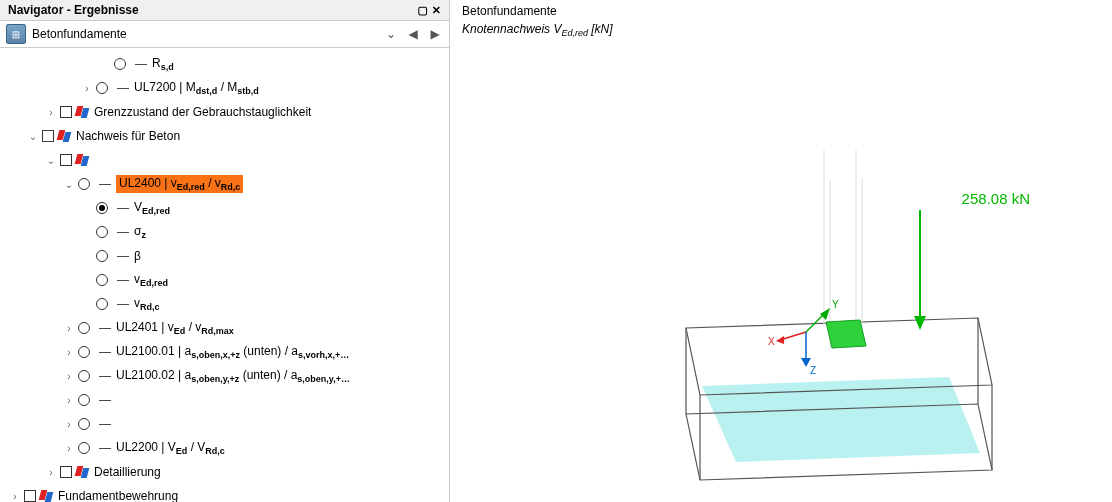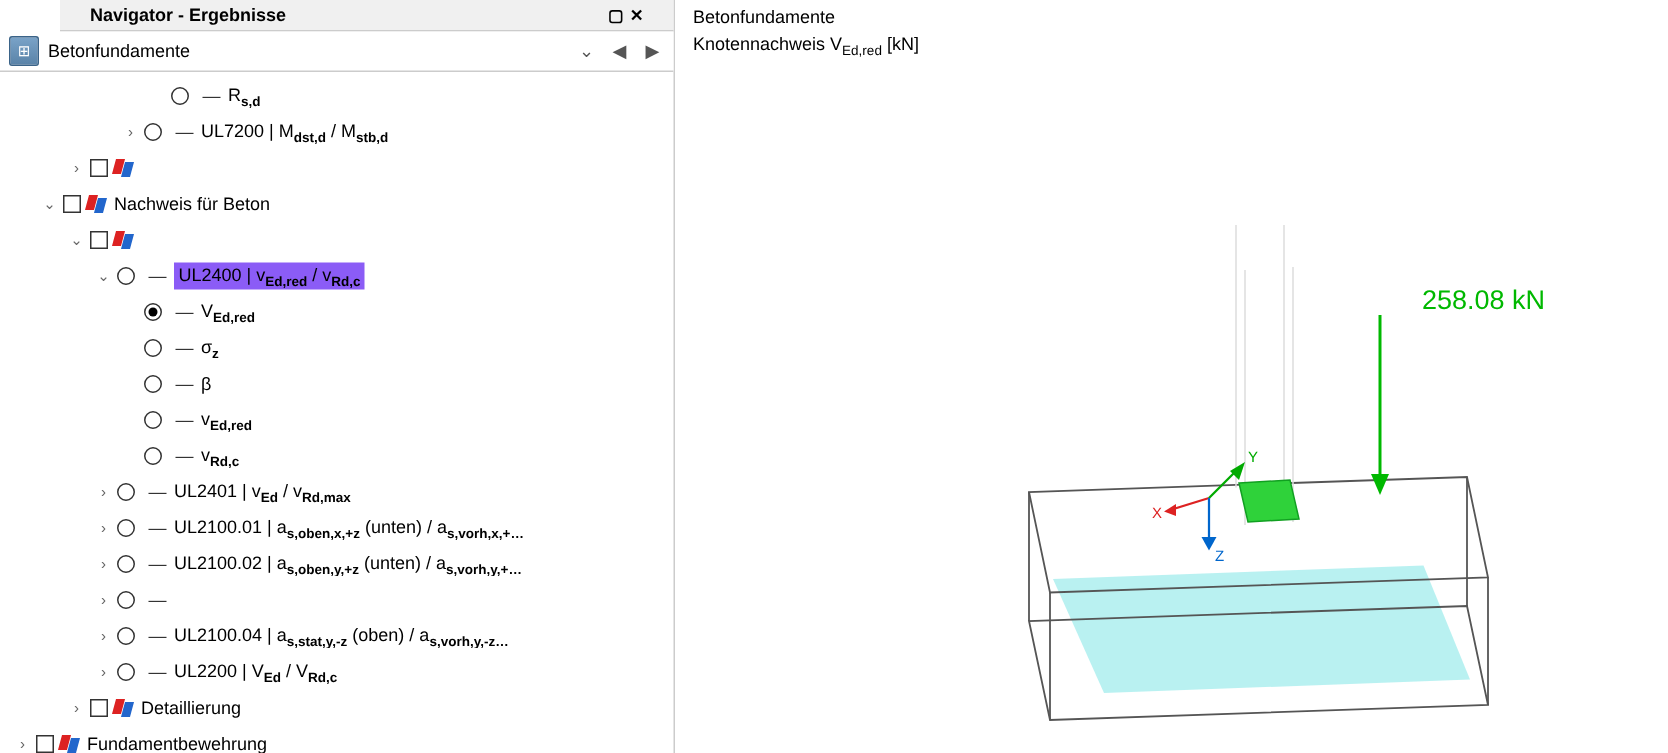--- a/index.html
+++ b/index.html
@@ -1,18 +1,18 @@
 <!DOCTYPE html>
 <html><head>
 <meta charset="utf-8">
 <style>
   * { box-sizing: border-box; margin: 0; padding: 0; }
   body { font-family: "Segoe UI", Tahoma, sans-serif; font-size: 12px; color: #000; background: #fff; width: 1112px; height: 502px; overflow: hidden; display: flex; }
   .navigator { width: 450px; height: 502px; border-right: 1px solid #ccc; display: flex; flex-direction: column; background: #fff; position: relative; }
-  .nav-header { background: #f0f0f0; border-bottom: 1px solid #ccc; padding: 3px 20px; display: flex; align-items: center; justify-content: space-between; font-weight: bold; margin-left: 40px; }
+  .nav-header { background: #f0f0f0; border-bottom: 1px solid #ccc; padding: 3px 8px; display: flex; align-items: center; justify-content: space-between; font-weight: bold; }
   .nav-header-controls { display: flex; gap: 4px; }
   .nav-header-controls span { cursor: pointer; font-size: 11px; }
   .nav-toolbar { background: #fff; border-bottom: 1px solid #ccc; padding: 3px 6px; display: flex; align-items: center; gap: 6px; }
   .nav-toolbar .icon-box { width: 20px; height: 20px; background: linear-gradient(#7aa3c8,#5a83a8); border: 1px solid #3a6388; border-radius: 2px; display: flex; align-items: center; justify-content: center; color: #fff; font-size: 10px; }
   .nav-toolbar .title { flex: 1; }
   .nav-toolbar .tb-btn { width: 16px; height: 16px; display: flex; align-items: center; justify-content: center; cursor: pointer; color: #555; }
   .tree { flex: 1; overflow-y: auto; overflow-x: hidden; padding: 4px 0 4px 0; }
   .tree::-webkit-scrollbar { width: 16px; }
   .tree::-webkit-scrollbar-track { background: #f0f0f0; }
   .tree::-webkit-scrollbar-thumb { background: #c0c0c0; border: 1px solid #a0a0a0; }
@@ -26,28 +26,28 @@
   .chevron { width: 14px; height: 14px; display: inline-flex; align-items: center; justify-content: center; margin-right: 2px; color: #666; font-size: 10px; cursor: pointer; }
   .chevron.empty { visibility: hidden; }
   .chk { width: 12px; height: 12px; border: 1px solid #333; margin-right: 4px; display: inline-block; cursor: pointer; }
   .radio { width: 12px; height: 12px; border: 1px solid #333; border-radius: 50%; margin-right: 4px; display: inline-flex; align-items: center; justify-content: center; cursor: pointer; }
   .radio.selected::after { content: ""; width: 6px; height: 6px; border-radius: 50%; background: #000; display: block; }
   .flag { width: 14px; height: 12px; margin-right: 4px; display: inline-block; position: relative; }
   .flag::before { content: ""; position: absolute; left: 0; top: 0; width: 6px; height: 10px; background: #d22; transform: skewX(-15deg); }
   .flag::after { content: ""; position: absolute; left: 6px; top: 2px; width: 6px; height: 10px; background: #26c; transform: skewX(-15deg); }
   .dash { margin: 0 5px; color: #333; }
   .label { overflow: hidden; text-overflow: ellipsis; }
-  .label.hl { background: #8b5cf6; padding: 1px 3px; }
+  .label.hl { background: #f97316; padding: 1px 3px; }
   .label sub { font-size: 9px; font-weight: bold; }
   .viewport { flex: 1; position: relative; background: #fff; }
   .vp-title { position: absolute; left: 12px; top: 4px; font-size: 12px; }
-  .vp-sub { position: absolute; left: 12px; top: 22px; font-size: 12px; }
+  .vp-sub { position: absolute; left: 12px; top: 22px; font-size: 12px; font-style: italic; }
   .vp-sub sub { font-size: 9px; }
   .scene { position: absolute; left: 180px; top: 150px; width: 400px; height: 340px; }
-  .force-label { position: absolute; right: 82px; top: 190px; color: #00b800; font-size: 18px; font-weight: 500; }
+  .force-label { position: absolute; right: 82px; top: 190px; color: #00b800; font-size: 15px; font-weight: 500; }
 </style>
 </head>
 <body>
 
 <div class="navigator">
   <div class="nav-header">
     <span>Navigator - Ergebnisse</span>
     <div class="nav-header-controls">
       <span>▢</span>
       <span>✕</span>
@@ -70,20 +70,21 @@
       <div class="row level4">
         <span class="chevron">›</span>
         <span class="radio"></span>
         <span class="dash">—</span>
         <span class="label">UL7200 | M<sub>dst,d</sub> / M<sub>stb,d</sub></span>
       </div>
       <div class="row level2">
         <span class="chevron">›</span>
         <span class="chk"></span>
         <span class="flag"></span>
+        <span class="label">Grenzzustand der Gebrauchstauglichkeit</span>
       </div>
       <div class="row level1">
         <span class="chevron">⌄</span>
         <span class="chk"></span>
         <span class="flag"></span>
         <span class="label">Nachweis für Beton</span>
       </div>
       <div class="row level2">
         <span class="chevron">⌄</span>
         <span class="chk"></span>
@@ -134,32 +135,31 @@
       <div class="row level3">
         <span class="chevron">›</span>
         <span class="radio"></span>
         <span class="dash">—</span>
         <span class="label">UL2100.01 | a<sub>s,oben,x,+z</sub> (unten) / a<sub>s,vorh,x,+…</sub></span>
       </div>
       <div class="row level3">
         <span class="chevron">›</span>
         <span class="radio"></span>
         <span class="dash">—</span>
-        <span class="label">UL2100.02 | a<sub>s,oben,y,+z</sub> (unten) / a<sub>s,vorh,y,+…</sub></span>
-      </div>
-      <div class="row level3">
-        <span class="chevron">›</span>
-        <span class="radio"></span>
-        <span class="dash">—</span>
-      </div>
-      <div class="row level3">
-        <span class="chevron">›</span>
-        <span class="radio"></span>
-        <span class="dash">—</span>
-        <span class="label">UL2100.04 | a<sub>s,stat,y,-z</sub> (oben) / a<sub>s,vorh,y,-z…</sub></span>
+        <span class="label">UL2100.02 | a<sub>s,oben,y,+z</sub> (unten) / a<sub>s,oben,y,+…</sub></span>
+      </div>
+      <div class="row level3">
+        <span class="chevron">›</span>
+        <span class="radio"></span>
+        <span class="dash">—</span>
+      </div>
+      <div class="row level3">
+        <span class="chevron">›</span>
+        <span class="radio"></span>
+        <span class="dash">—</span>
       </div>
       <div class="row level3">
         <span class="chevron">›</span>
         <span class="radio"></span>
         <span class="dash">—</span>
         <span class="label">UL2200 | V<sub>Ed</sub> / V<sub>Rd,c</sub></span>
       </div>
       <div class="row level2">
         <span class="chevron">›</span>
         <span class="chk"></span>

